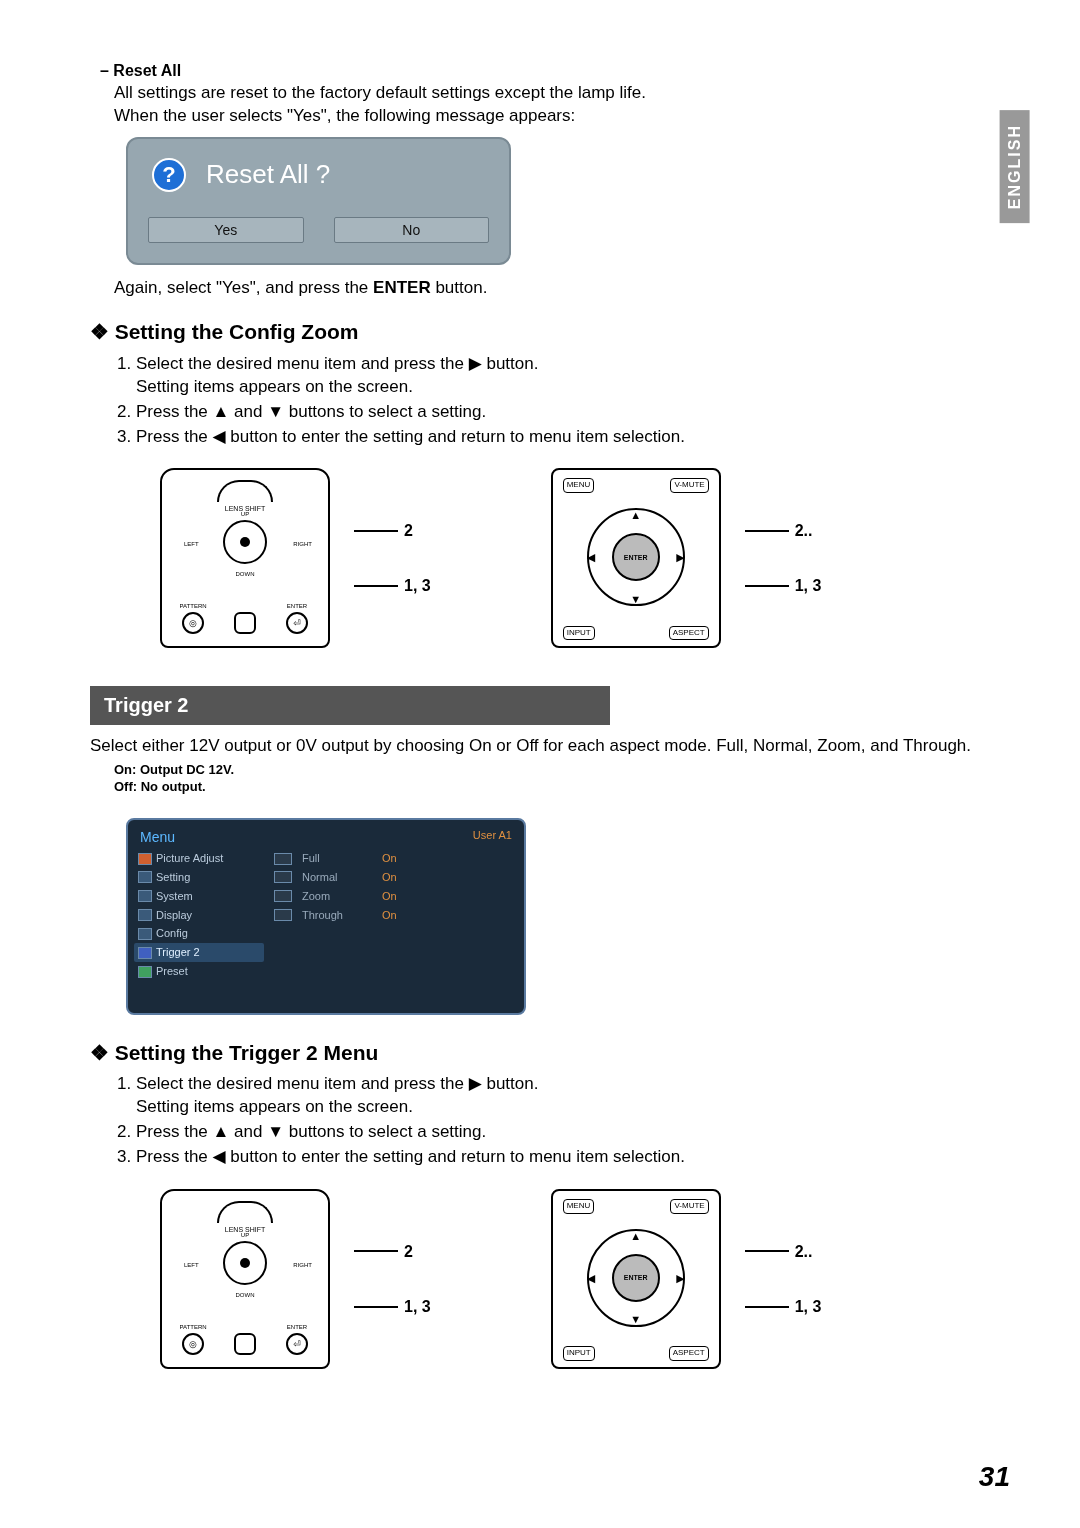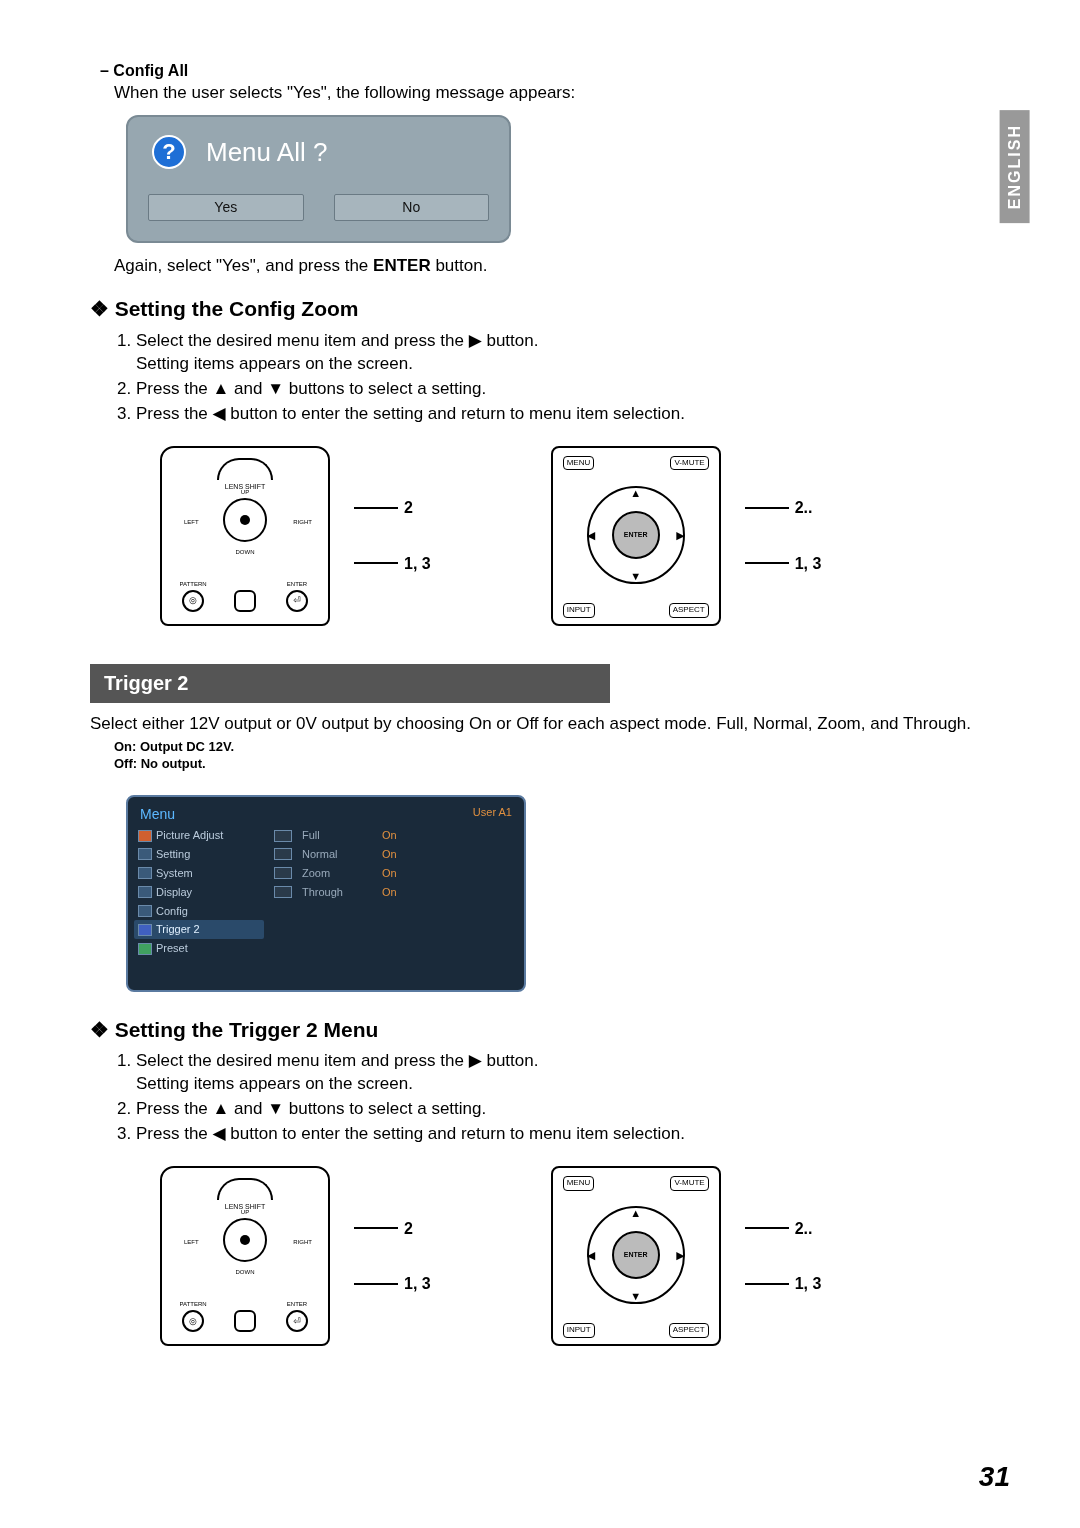--- a/index.html
+++ b/index.html
@@ -200,27 +200,28 @@
     font-size:28px;
   }
 </style>
 </head>
 <body>
 
 <div class="page">
 
   <div class="lang-tab">ENGLISH</div>
 
-  <div class="sub-title">– Config All</div>
+  <div class="sub-title">– Reset All</div>
+  <div class="body-text">All settings are reset to the factory default settings except the lamp life.</div>
   <div class="body-text">When the user selects "Yes", the following message appears:</div>
 
   <div class="dialog">
     <div class="dialog-title-row">
       <div class="q-icon">?</div>
-      <div class="dialog-title">Menu All ?</div>
+      <div class="dialog-title">Reset All ?</div>
     </div>
     <div class="dialog-btns">
       <div class="dialog-btn">Yes</div>
       <div class="dialog-btn">No</div>
     </div>
   </div>
 
   <div class="after-dialog">
     <span>Again, select "Yes", and press the </span><b>ENTER</b><span> button.</span>
   </div>

